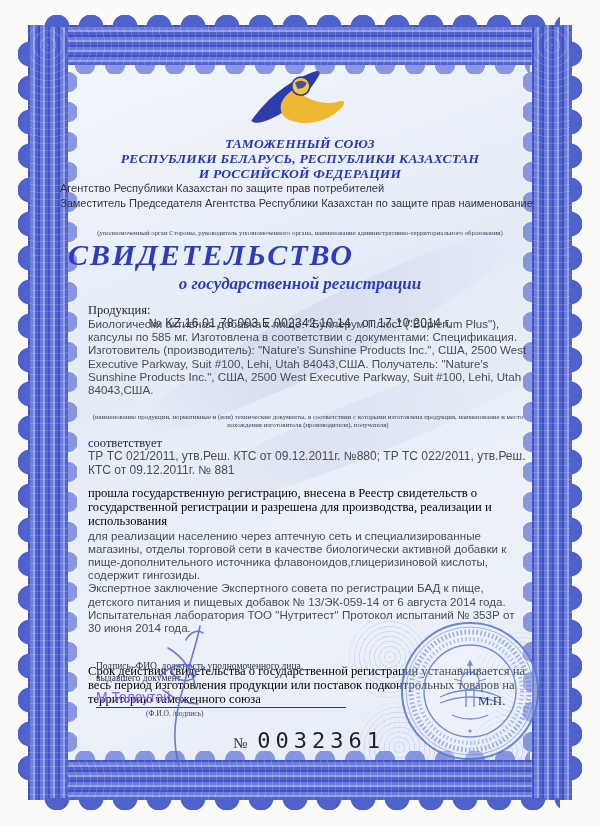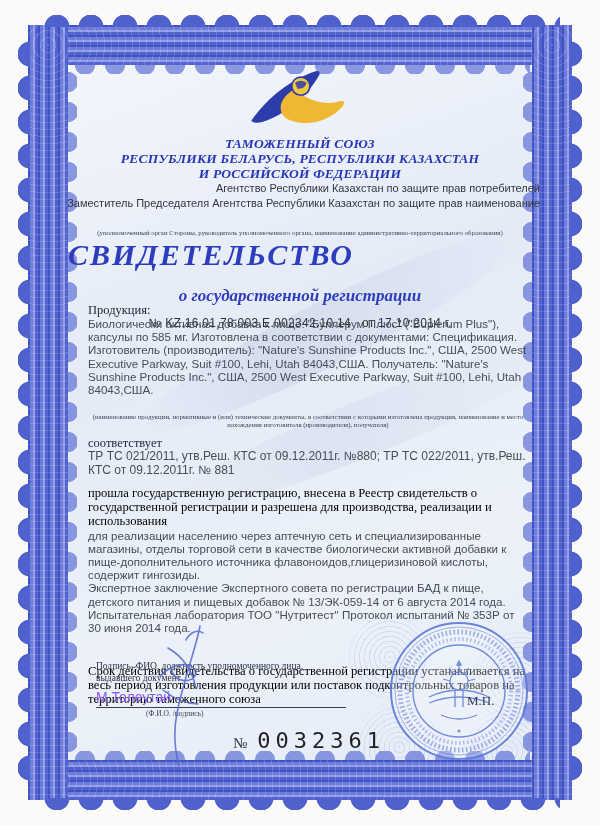--- a/index.html
+++ b/index.html
@@ -61,26 +61,26 @@
   
   .rosette{position:absolute;z-index:4;border-radius:50%;opacity:.35;
     background:repeating-radial-gradient(circle, rgba(118,138,216,.55) 0 1px, transparent 1px 5px);
     -webkit-mask-image:radial-gradient(circle,#000 55%,transparent 72%);
     mask-image:radial-gradient(circle,#000 55%,transparent 72%);}
 
   
   .abs{position:absolute;z-index:5;}
   .headline{color:#2736b5;font-family:"Liberation Serif",serif;font-weight:bold;font-style:italic;
     text-align:center;line-height:15px;font-size:13.5px;letter-spacing:.2px;}
-  .authority{color:#33363f;font-size:11px;line-height:14.5px;text-align:right;}
+  .authority{color:#33363f;font-size:11px;line-height:14.5px;text-align:left;}
   .tinycap{color:#3a3f55;font-family:"Liberation Serif",serif;font-size:6.8px;line-height:8px;text-align:center;}
   .cert-title{color:#2d3cbd;font-family:"Liberation Serif",serif;font-weight:bold;font-style:italic;
     font-size:30px;letter-spacing:2px;line-height:30px;}
   .cert-sub{color:#2d3cbd;font-family:"Liberation Serif",serif;font-weight:bold;font-style:italic;
-    font-size:17px;text-align:center;line-height:19px;margin-top:16px;}
+    font-size:17px;text-align:center;line-height:19px;margin-top:4px;}
   .numline{color:#2e3138;font-size:12px;text-align:center;letter-spacing:.3px;}
   .body-col{left:88px;top:303px;width:440px;}
   .lbl-serif{font-family:"Liberation Serif",serif;color:#23283a;font-size:12.5px;line-height:14px;}
   .typed{color:#474c56;font-size:11.6px;line-height:13.2px;}
   .serifpar{font-family:"Liberation Serif",serif;color:#000000;font-size:12.6px;line-height:13.8px;}
   .signcap{font-family:"Liberation Serif",serif;color:#2c3145;font-size:9.5px;line-height:12px;}
   .signer{color:#8b5cf6;font-size:14px;}
   .signline{border-bottom:1px solid #3a3f49;width:250px;margin-top:2px;}
   .fio{font-family:"Liberation Serif",serif;color:#3a3f55;font-size:7.5px;margin-left:50px;margin-top:1px;}
   .serial{font-family:"DejaVu Sans Mono",monospace;font-size:22px;color:#1f2126;letter-spacing:5px;}
@@ -187,21 +187,21 @@
 
   <div class="abs" style="left:233px;top:728px;">
     <span class="serial-lbl">№</span><span class="serial">0032361</span>
   </div>
 
   <div class="rosette" style="left:345px;top:612px;width:90px;height:90px;"></div>
   <div class="rosette" style="left:470px;top:628px;width:100px;height:100px;"></div>
   <div class="rosette" style="left:352px;top:700px;width:95px;height:95px;"></div>
   <div class="rosette" style="left:462px;top:706px;width:90px;height:90px;"></div>
 
-  <div class="abs" style="left:384px;top:616px;width:150px;height:150px;z-index:6;">
+  <div class="abs" style="left:395px;top:616px;width:150px;height:150px;z-index:6;">
     <svg width="150" height="150" viewBox="-75 -75 150 150">
       <circle r="68" fill="rgba(245,248,255,0.30)" stroke="#5d79d4" stroke-width="2" opacity="0.9"></circle>
       <circle r="64" fill="none" stroke="#5d79d4" stroke-width="0.8" opacity="0.7"></circle>
       <circle r="46" fill="none" stroke="#5d79d4" stroke-width="1.4" opacity="0.85"></circle>
       <circle r="59" fill="none" stroke="#5d79d4" stroke-width="5" opacity="0.55" stroke-dasharray="1.6 2.4"></circle>
       <circle r="52" fill="none" stroke="#5d79d4" stroke-width="4" opacity="0.45" stroke-dasharray="1.4 2.6"></circle>
       <g stroke="#5d79d4" stroke-width="1.3" fill="none" opacity="0.85">
         <circle cx="0" cy="-10" r="9"></circle>
         <path d="M0,-19 L0,-26 M-6,-17 L-10,-23 M6,-17 L10,-23 M-9,-10 L-16,-12 M9,-10 L16,-12"></path>
         <path d="M-30,6 Q0,-8 30,6"></path>

